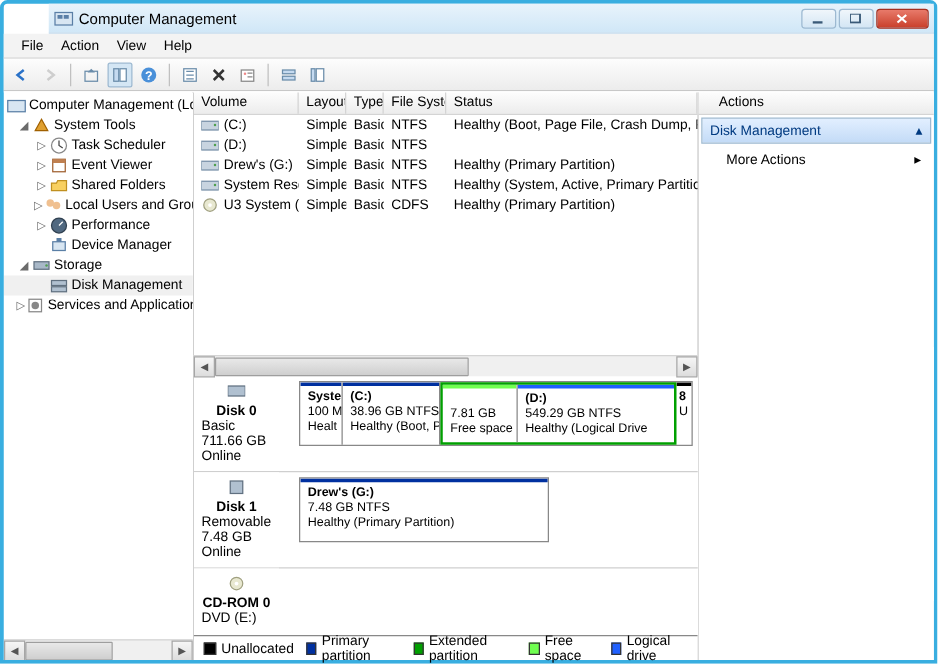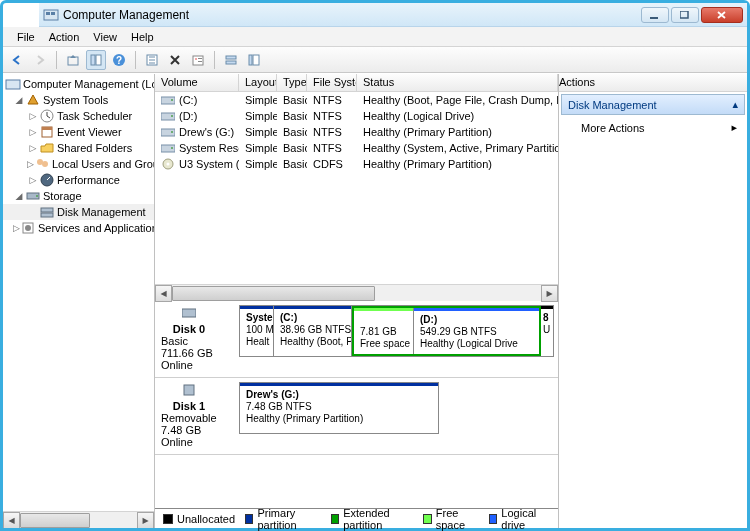--- a/index.html
+++ b/index.html
@@ -53,21 +53,21 @@
   .cap-primary { background: #0030a0; }
   .cap-extended { background: #00a000; }
   .cap-free { background: #70ff50; }
   .cap-logical { background: #2060ff; }
   .cap-unalloc { background: #000; }
   .ext-wrap { border: 2px solid #00a000; display: flex; flex:1; }
   .legend { height: 20px; border-top: 1px solid #888; display:flex; align-items:center; gap:10px; padding:0 8px; background:#fff; }
   .leg-item { display:flex; align-items:center; gap:4px; }
   .leg-sw { width:10px; height:10px; border:1px solid #333; }
   .actions-pane { width: 188px; background:#fff; display:flex; flex-direction:column; }
-  .actions-hdr { height: 18px; background: linear-gradient(#fdfdfd,#ececec); border-bottom:1px solid #d4d4d4; padding:2px 0; font-weight:normal; }
+  .actions-hdr { height: 18px; background: linear-gradient(#fdfdfd,#ececec); border-bottom:1px solid #d4d4d4; padding:2px 16px; font-weight:normal; }
   .actions-sub { background: linear-gradient(#e2efff,#c3dbf7); border:1px solid #9db9d1; margin:2px; padding:3px 6px; display:flex; justify-content:space-between; align-items:center; color:#003a80; }
   .actions-item { padding:4px 10px 4px 22px; display:flex; justify-content:space-between; align-items:center; cursor:default; }
   .col-vol { width: 84px; } .col-lay { width: 38px; } .col-typ { width: 30px; } .col-fs { width: 50px; } .col-stat { flex:1; }
   svg { display:block; }
 </style>
 </head>
 <body>
 
 <div class="window">
 
@@ -234,20 +234,30 @@
         <div class="tree-row" style="padding-left:24px">
             <span class="twist">▷</span>
             <span class="ticon">
               <svg width="16" height="16">
                 <circle cx="8" cy="8" r="6" fill="#506880" stroke="#304050"></circle>
                 <path d="M8 8 L11 5" stroke="#fff"></path>
               </svg>
             </span>
             <span>Performance</span>
           </div>
+        <div class="tree-row" style="padding-left:24px">
+            <span class="twist" style="visibility:hidden">▷</span>
+            <span class="ticon">
+              <svg width="16" height="16">
+                <rect x="3" y="5" width="10" height="7" fill="#d8e6f2" stroke="#5a7fa6"></rect>
+                <rect x="6" y="2" width="4" height="3" fill="#5a7fa6"></rect>
+              </svg>
+            </span>
+            <span>Device Manager</span>
+          </div>
         <div class="tree-row" style="padding-left:10px">
             <span class="twist">◢</span>
             <span class="ticon">
               <svg width="16" height="16">
                 <rect x="2" y="5" width="12" height="6" fill="#a8b8c8" stroke="#607080"></rect>
                 <circle cx="12" cy="8" r="1" fill="#50a050"></circle>
               </svg>
             </span>
             <span>Storage</span>
           </div>
@@ -312,21 +322,20 @@
                 <svg width="14" height="12">
                   <rect x="0" y="3" width="14" height="7" fill="#c8d4e0" stroke="#7890a8"></rect>
                   <circle cx="11" cy="6" r="1" fill="#50a050"></circle>
                 </svg>
               </span>
               <span>(D:)</span>
             </div>
             <div class="lr-cell col-lay">Simple</div>
             <div class="lr-cell col-typ">Basic</div>
             <div class="lr-cell col-fs">NTFS</div>
-            <div class="lr-cell col-stat">Healthy (Logical Drive)</div>
           </div>
         <div class="list-row">
             <div class="lr-cell first col-vol">
               <span class="vol-icon">
                 <svg width="14" height="12">
                   <rect x="0" y="3" width="14" height="7" fill="#c8d4e0" stroke="#7890a8"></rect>
                   <circle cx="11" cy="6" r="1" fill="#50a050"></circle>
                 </svg>
               </span>
               <span>Drew's (G:)</span>
@@ -448,20 +457,34 @@
                 <div class="part-top cap-primary"></div>
                 <div class="pname">Drew's  (G:)</div>
                 <div>7.48 GB NTFS</div>
                 <div>Healthy (Primary Partition)</div>
               </div>
             </div>
           </div>
         </div>
 
         <div class="disk-block" style="border-bottom:none">
+          <div class="disk-label">
+            <div class="dname">
+                <span>
+                  <svg width="14" height="12">
+                    <circle cx="7" cy="6" r="5" fill="#e8e8d0" stroke="#a0a080"></circle>
+                    <circle cx="7" cy="6" r="1.5" fill="#fff"></circle>
+                  </svg>
+                </span>
+                <span>CD-ROM 0</span>
+              </div>
+            <div>DVD (E:)</div>
+            <div>&nbsp;</div>
+            <div>No Media</div>
+          </div>
           <div class="disk-parts"></div>
         </div>
       </div>
 
       <div class="legend">
         <div class="leg-item">
             <div class="leg-sw cap-unalloc"></div>
             <span>Unallocated</span>
           </div>
         <div class="leg-item">

